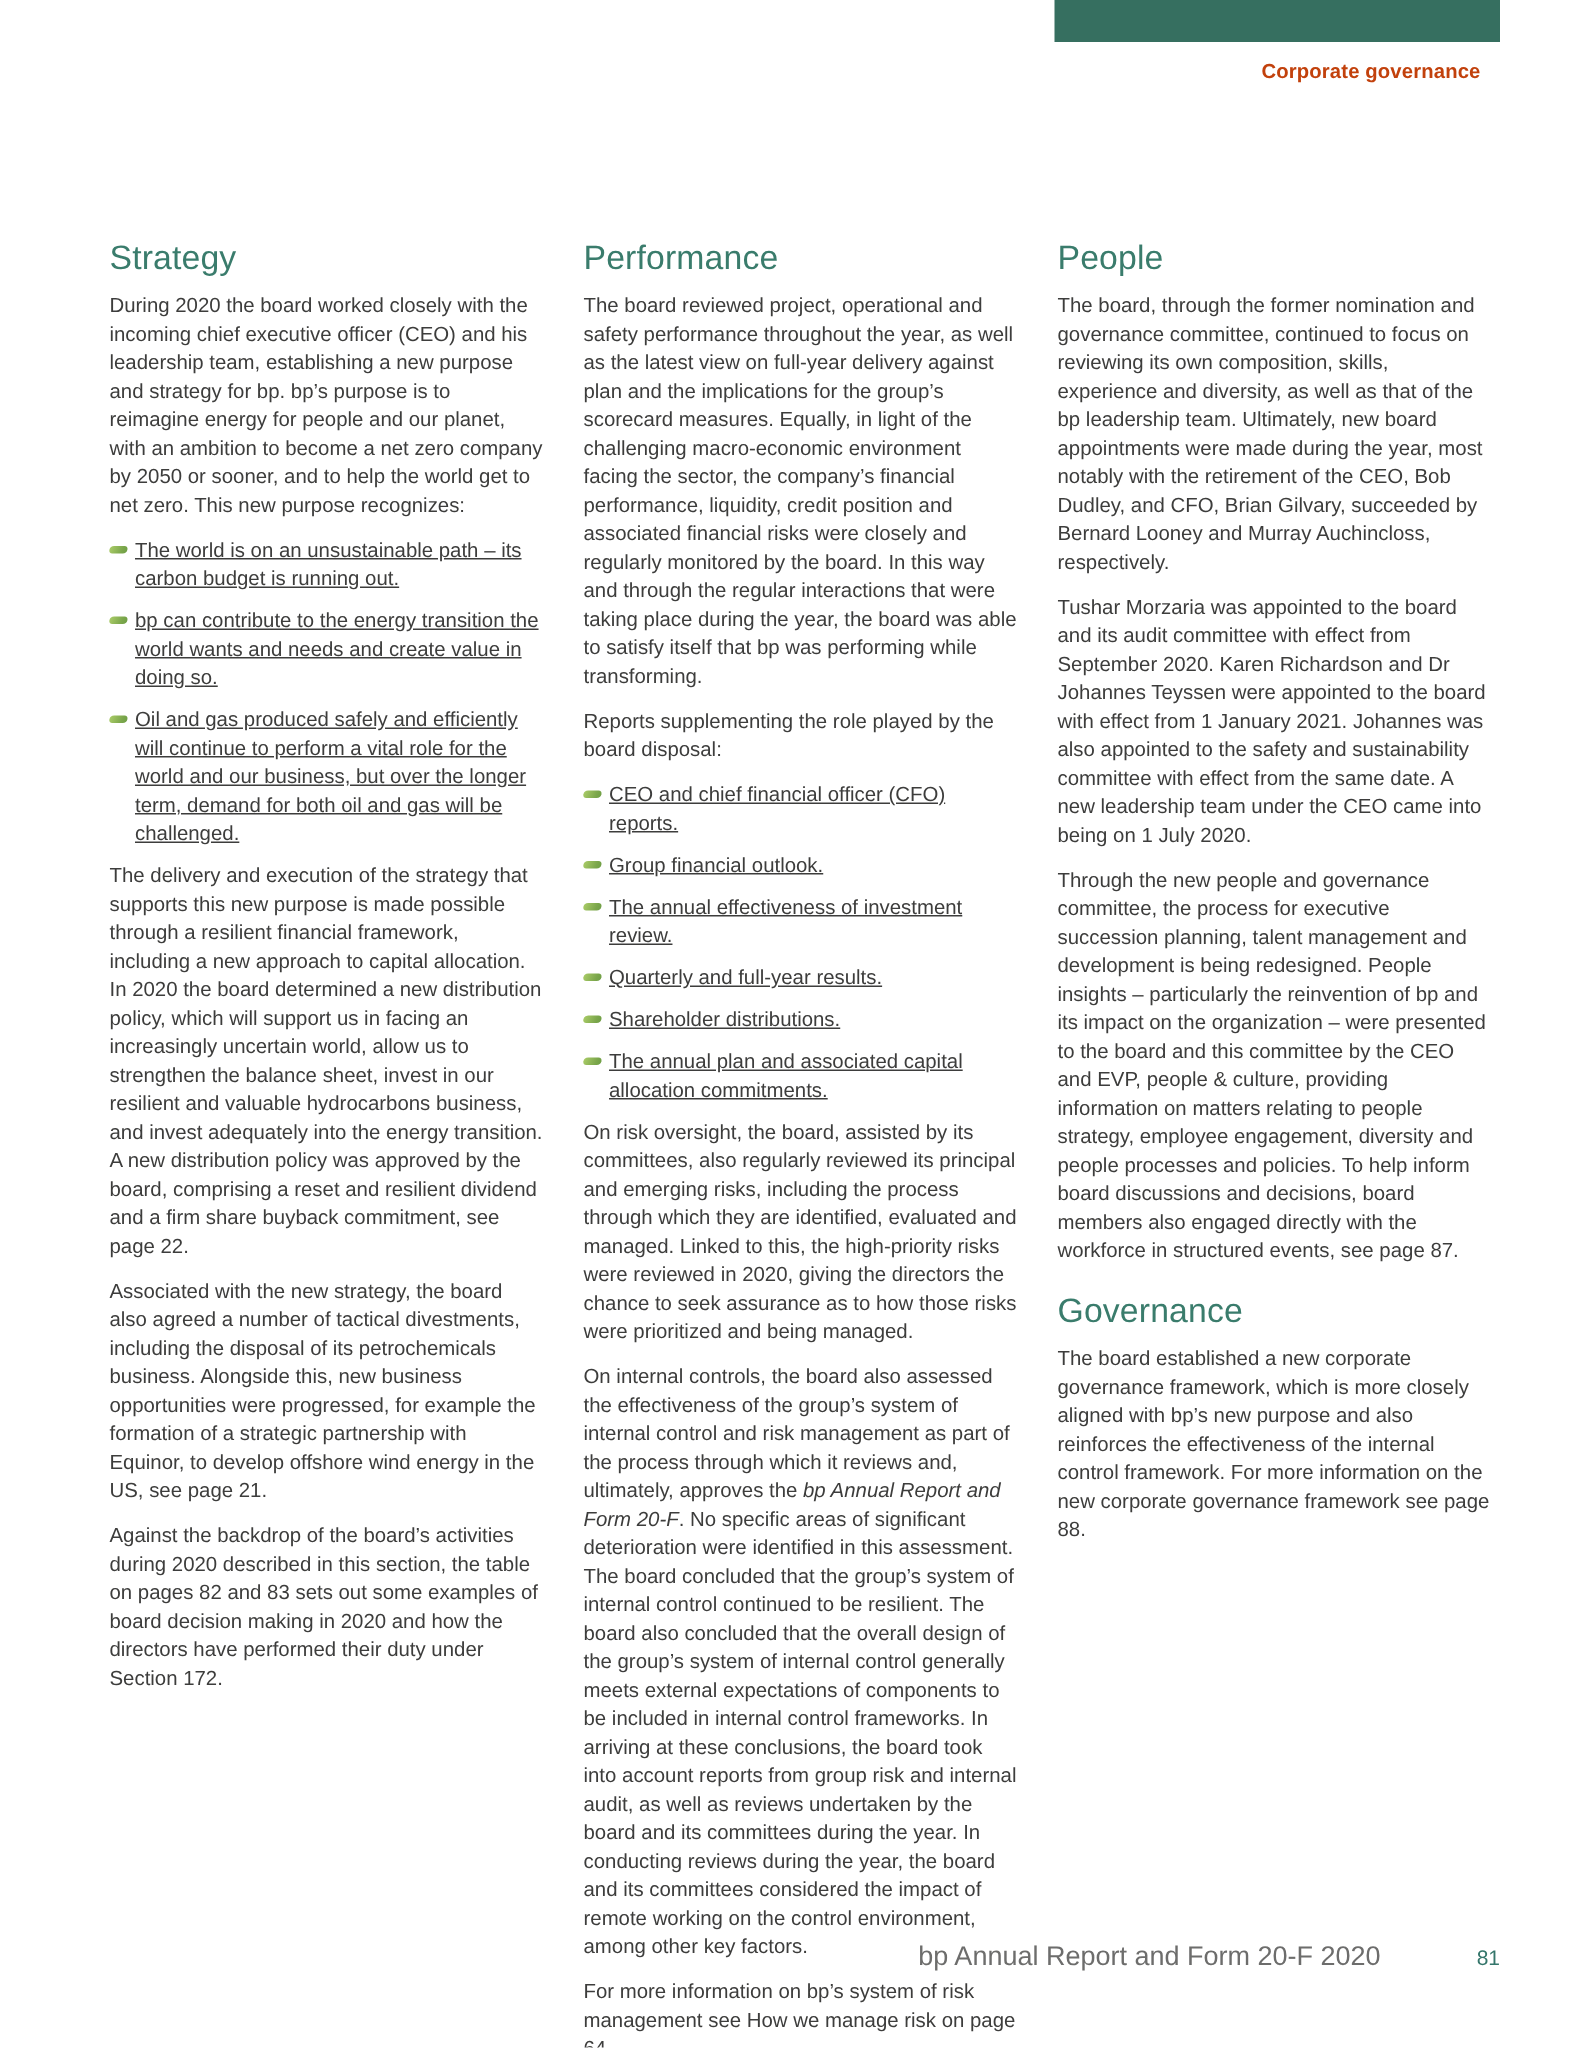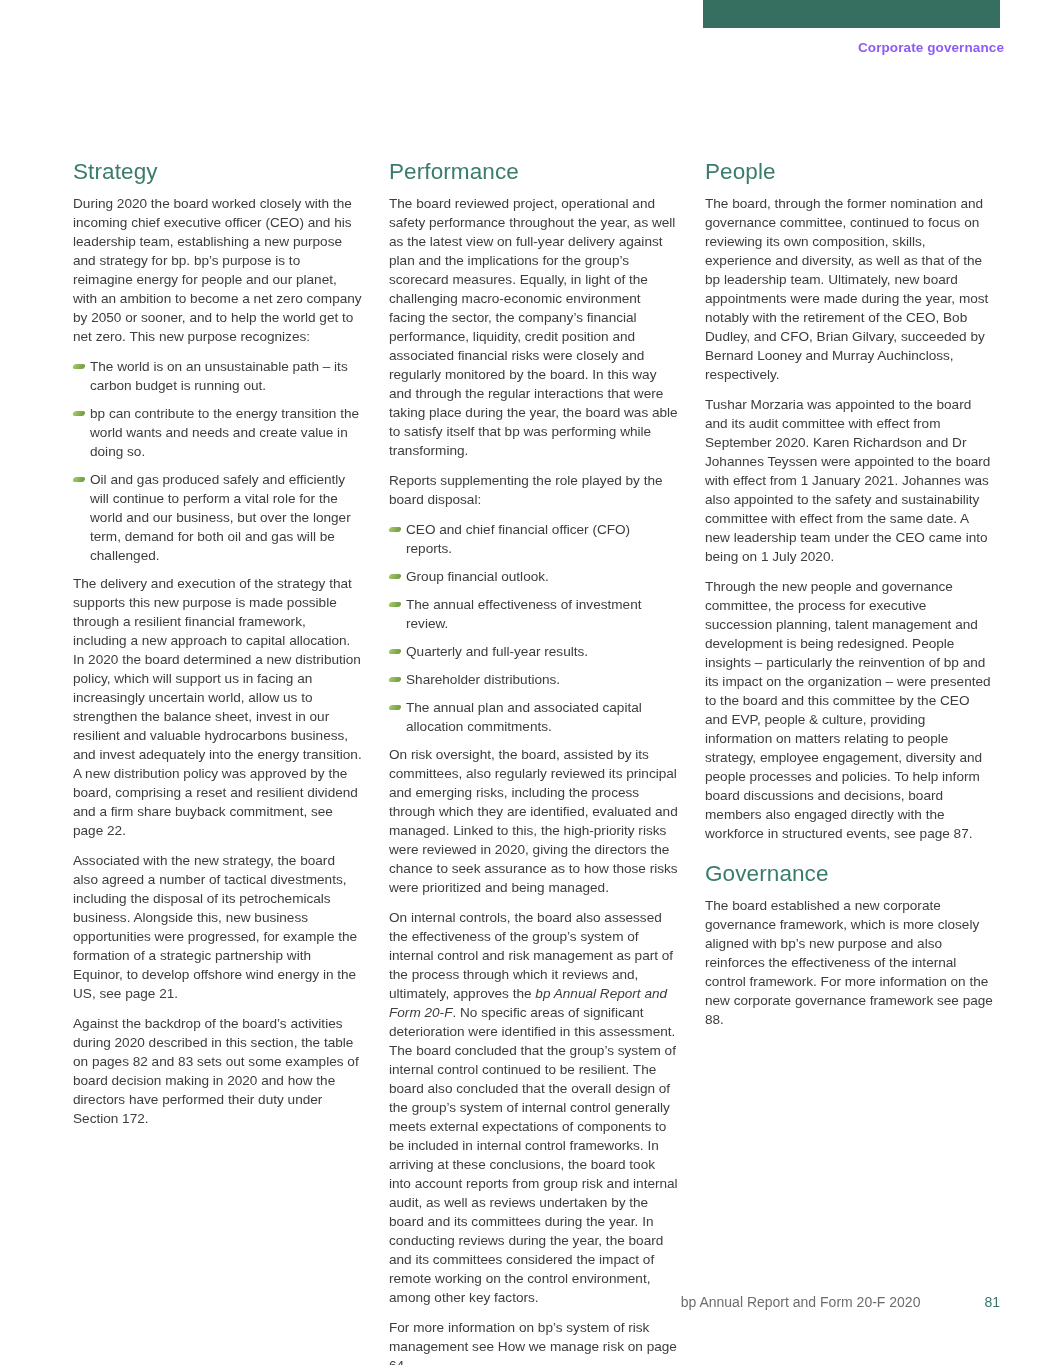--- a/index.html
+++ b/index.html
@@ -16,24 +16,24 @@
     position: absolute;
     top: 0;
     right: 48px;
     width: 297px;
     height: 28px;
     background: #366f60;
   }
   .section-label {
     position: absolute;
     top: 40px;
-    right: 44px;
+    right: 61px;
     font-size: 13.5px;
     font-weight: bold;
-    color: #8b5cf6;
+    color: #c2410c;
     letter-spacing: 0.1px;
   }
   .main {
     position: absolute;
     top: 159px;
     left: 73px;
     display: grid;
     grid-template-columns: 290px 290px 290px;
     column-gap: 26px;
   }
@@ -49,20 +49,21 @@
   p {
     margin: 0 0 11px 0;
     font-size: 13.6px;
     line-height: 19px;
     color: #3d3d3c;
   }
   ul.dash-list {
     list-style: none;
     margin: 4px 0 3px 0;
     padding: 0;
+    text-decoration: underline;
   }
   ul.dash-list li {
     position: relative;
     padding-left: 17px;
     margin: 0 0 9px 0;
     font-size: 13.6px;
     line-height: 19px;
     color: #3d3d3c;
   }
   .bullet-dash {
@@ -78,21 +79,21 @@
   .italic { font-style: italic; }
   .footer {
     position: absolute;
     top: 1294px;
     right: 48px;
     display: flex;
     align-items: baseline;
     gap: 64px;
   }
   .footer .report-title {
-    font-size: 14px;
+    font-size: 18px;
     color: #6d6d6c;
   }
   .footer .page-number {
     font-size: 14px;
     color: #35766b;
   }
 </style>
 </head>
 <body>
 

